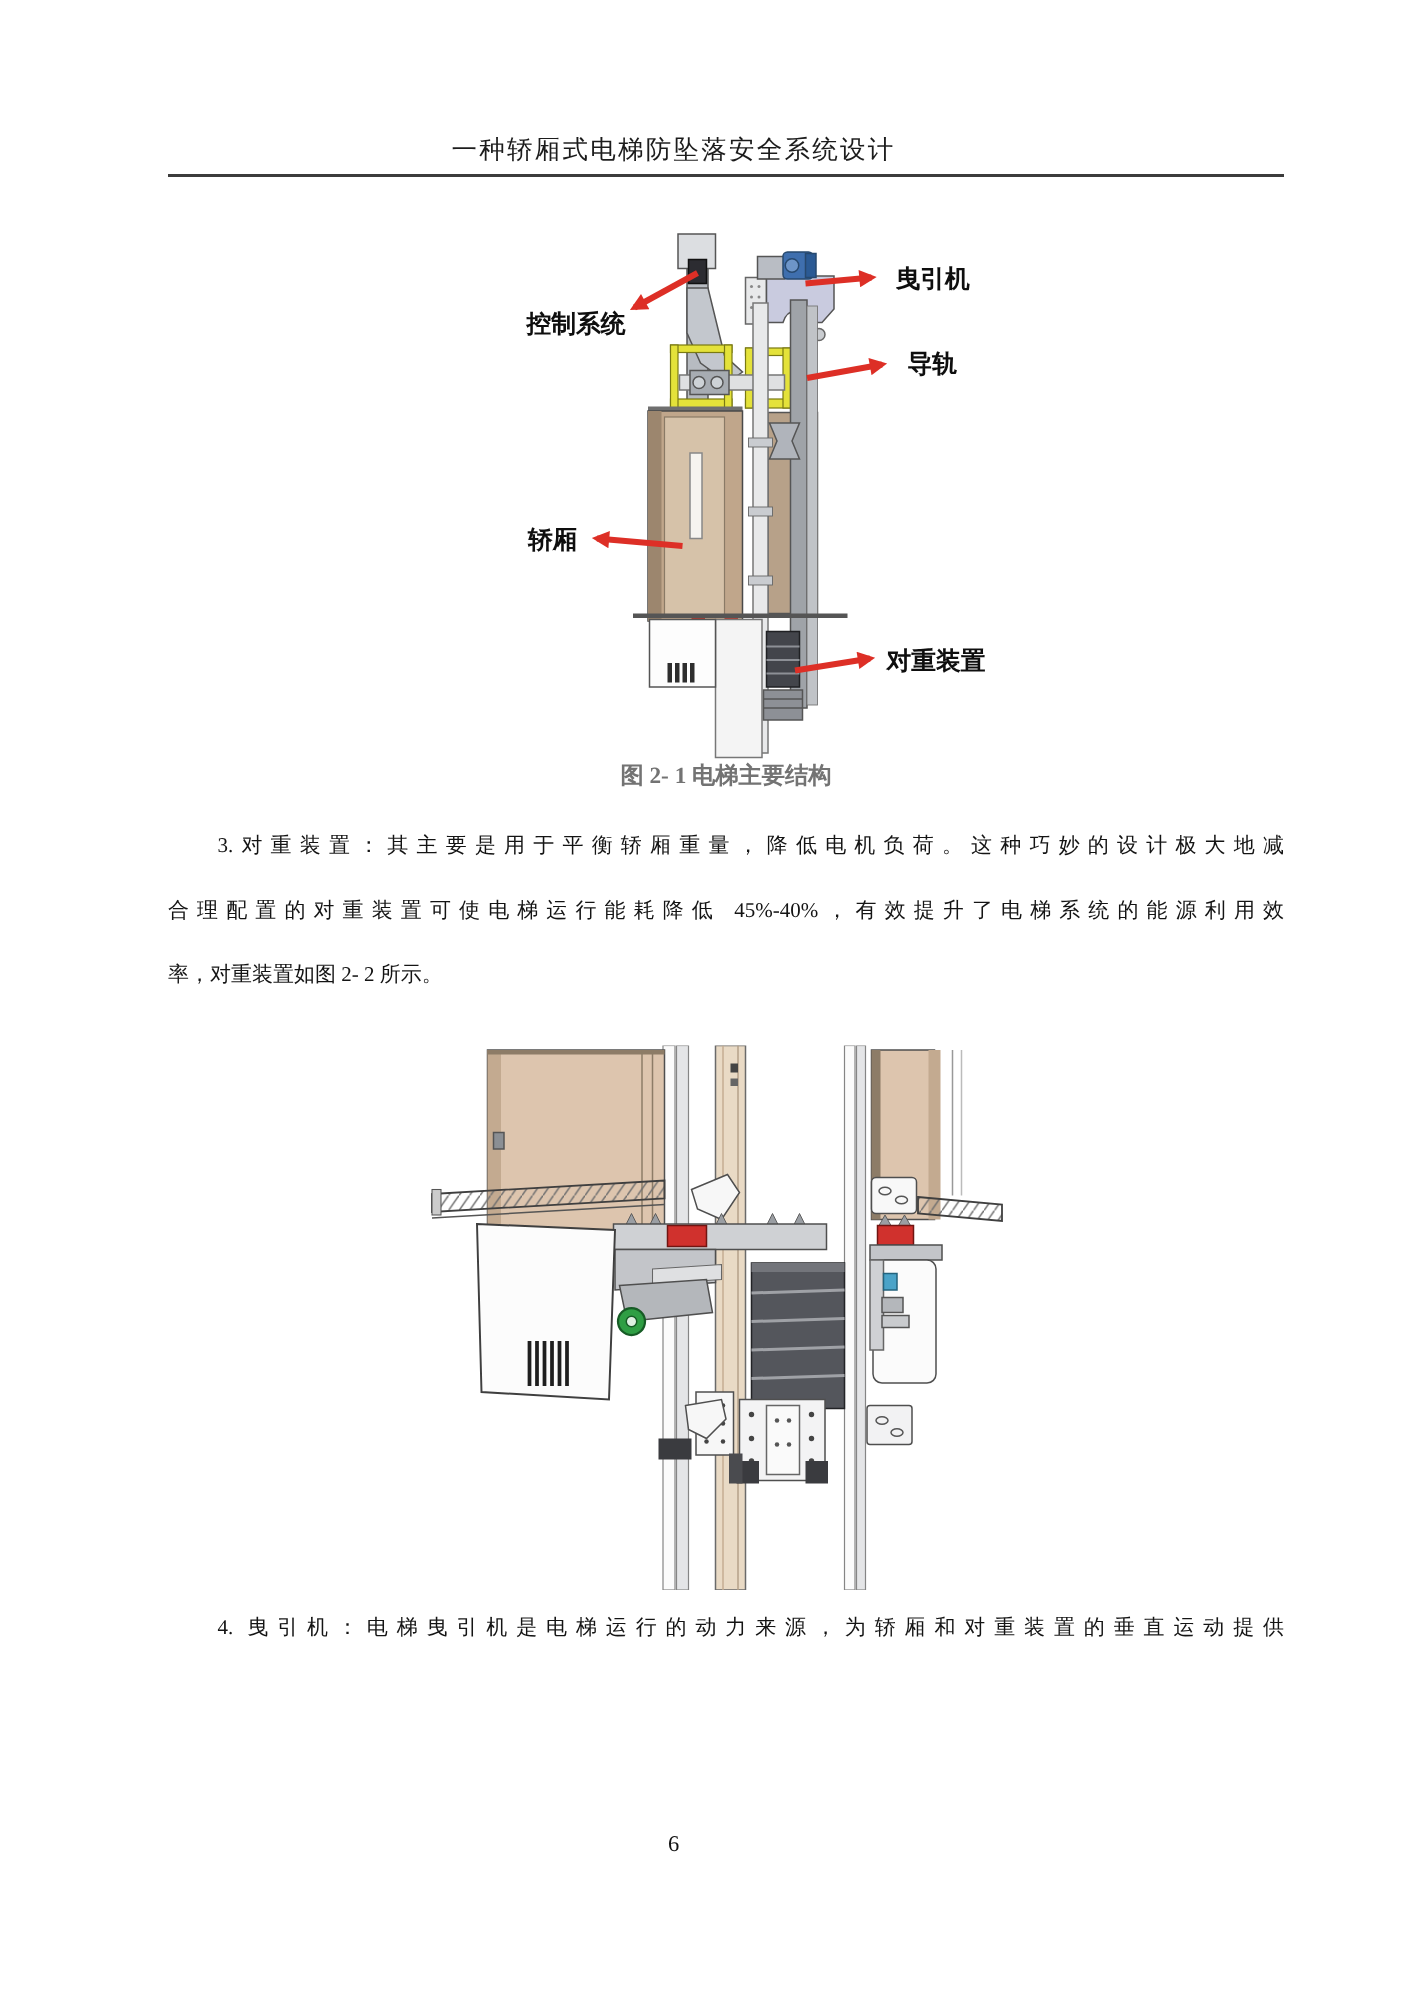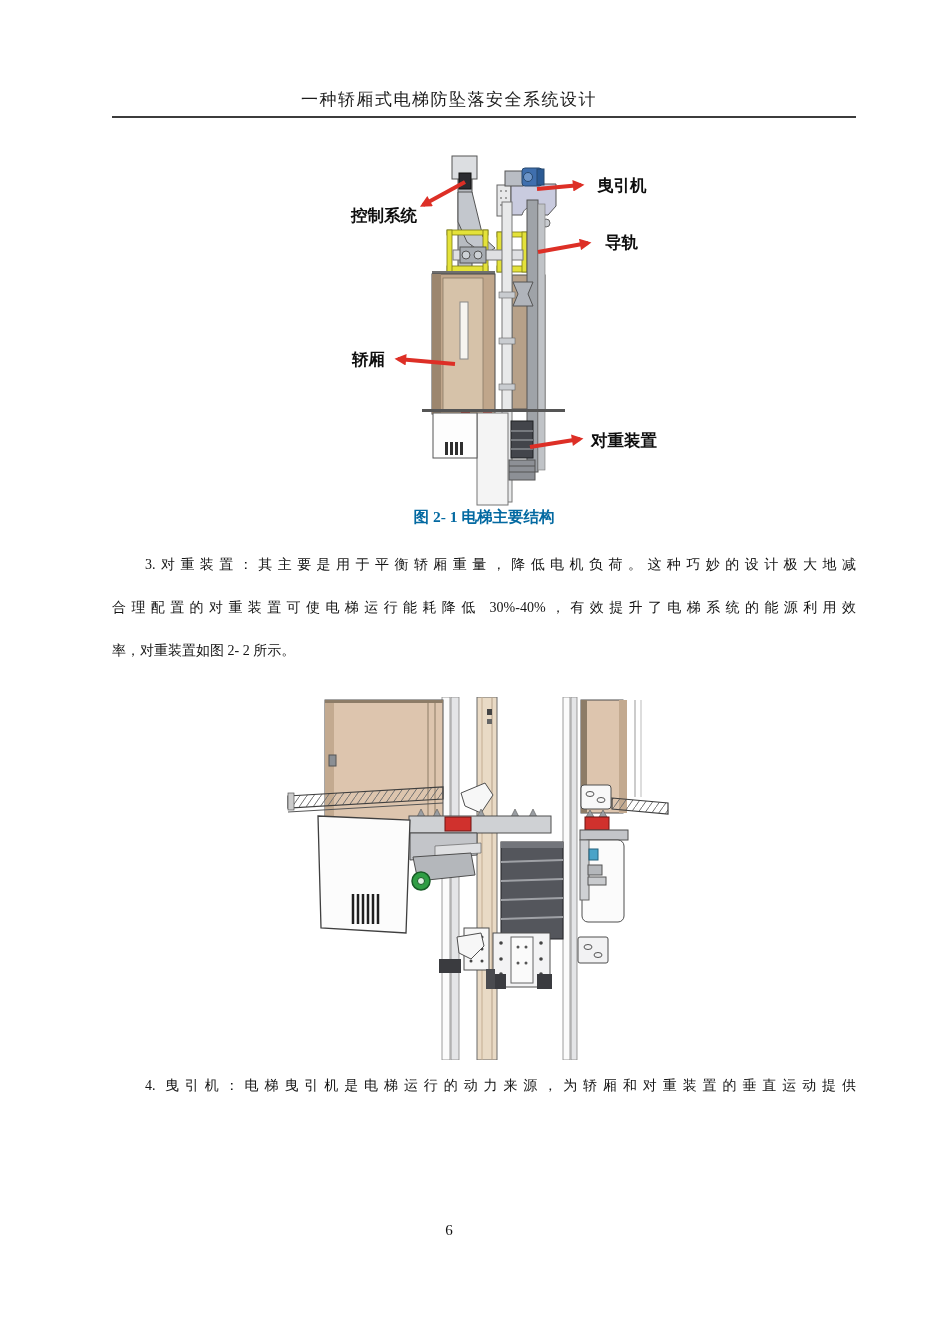--- a/index.html
+++ b/index.html
@@ -10,21 +10,21 @@
   .header-title {
     position:absolute; top:88px; left:0; width:100%;
     text-align:center; font-size:17px; letter-spacing:1.5px; color:#1c1c1c;
   }
   .header-rule {
     position:absolute; top:116px; left:112px; width:744px; height:2px; background:#3c3c3c;
   }
   .figure { position:absolute; }
   .caption {
     position:absolute; left:112px; width:744px; text-align:center;
-    font-weight:bold; font-size:15.5px; color:#0369a1;
+    font-weight:bold; font-size:15.5px; color:#737373;
   }
   .para { position:absolute; left:112px; width:744px; font-size:14px; line-height:43px; color:#141414; }
   .line { text-align:justify; text-align-last:justify; }
   .line.first { text-indent:33px; }
   .line.last  { text-align-last:left;font-family:Liberation Serif, serif; }
   .page-number { position:absolute; left:0; width:100%; text-align:center; font-size:15px; }
   svg text.fig-label {
     font-family:"Liberation Serif","DejaVu Serif",serif;
     font-weight:bold; font-size:16.5px; fill:#0e0e0e;
   }
@@ -138,21 +138,21 @@
     <text class="fig-label" x="252" y="49">曳引机</text>
     <text class="fig-label" x="260" y="106">导轨</text>
     <text class="fig-label" x="7" y="223">轿厢</text>
     <text class="fig-label" x="246" y="304">对重装置</text>
   </svg>
 
   <div class="caption" style="top:507px;">图 2- 1 电梯主要结构</div>
 
   <div class="para" style="top:543px;">
     <div class="line first">3.对重装置：其主要是用于平衡轿厢重量，降低电机负荷。这种巧妙的设计极大地减</div>
-    <div class="line">合理配置的对重装置可使电梯运行能耗降低 30%-40%，有效提升了电梯系统的能源利用效</div>
+    <div class="line">合理配置的对重装置可使电梯运行能耗降低 45%-40%，有效提升了电梯系统的能源利用效</div>
     <div class="line last">率，对重装置如图 2- 2 所示。</div>
   </div>
 
   <svg class="figure" style="top:697px; left:285px;" width="385" height="363" viewBox="0 0 385 363">
     <defs>
       <pattern id="hatch" width="7" height="10" patternUnits="userSpaceOnUse">
         <path d="M0,10 L7,0" stroke="#6f6f6f" stroke-width="1"></path>
       </pattern>
     </defs>
 

